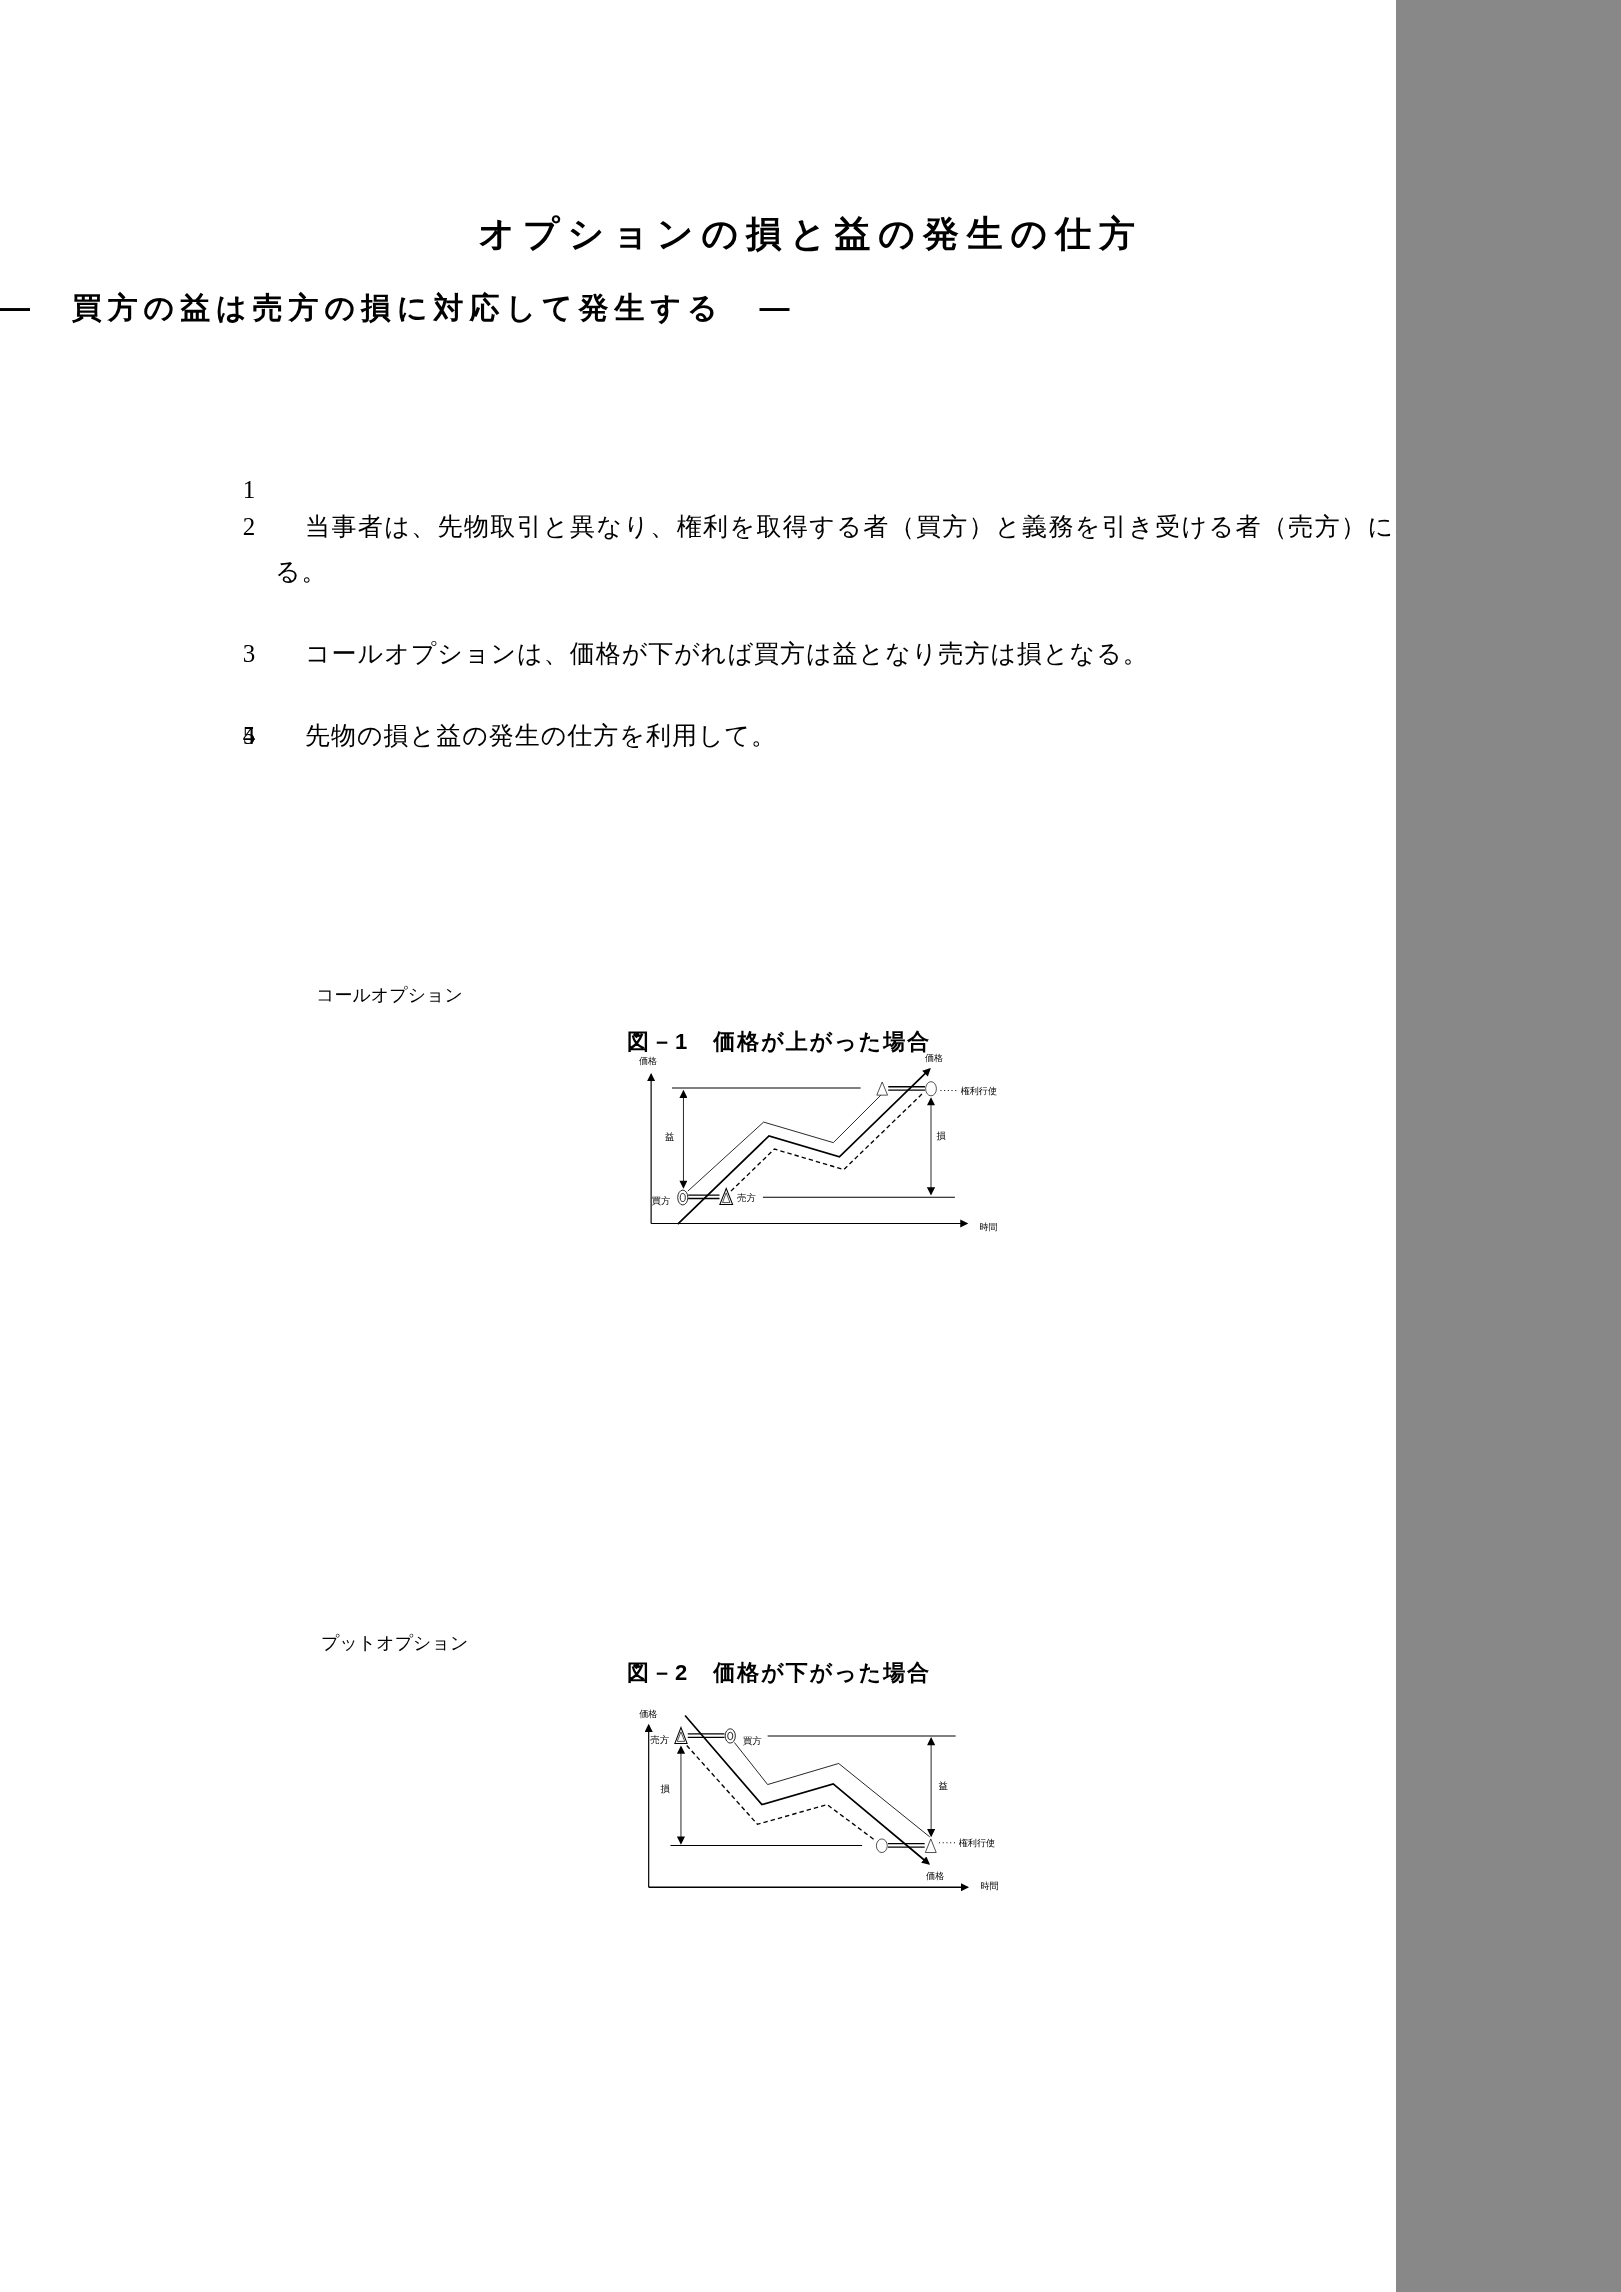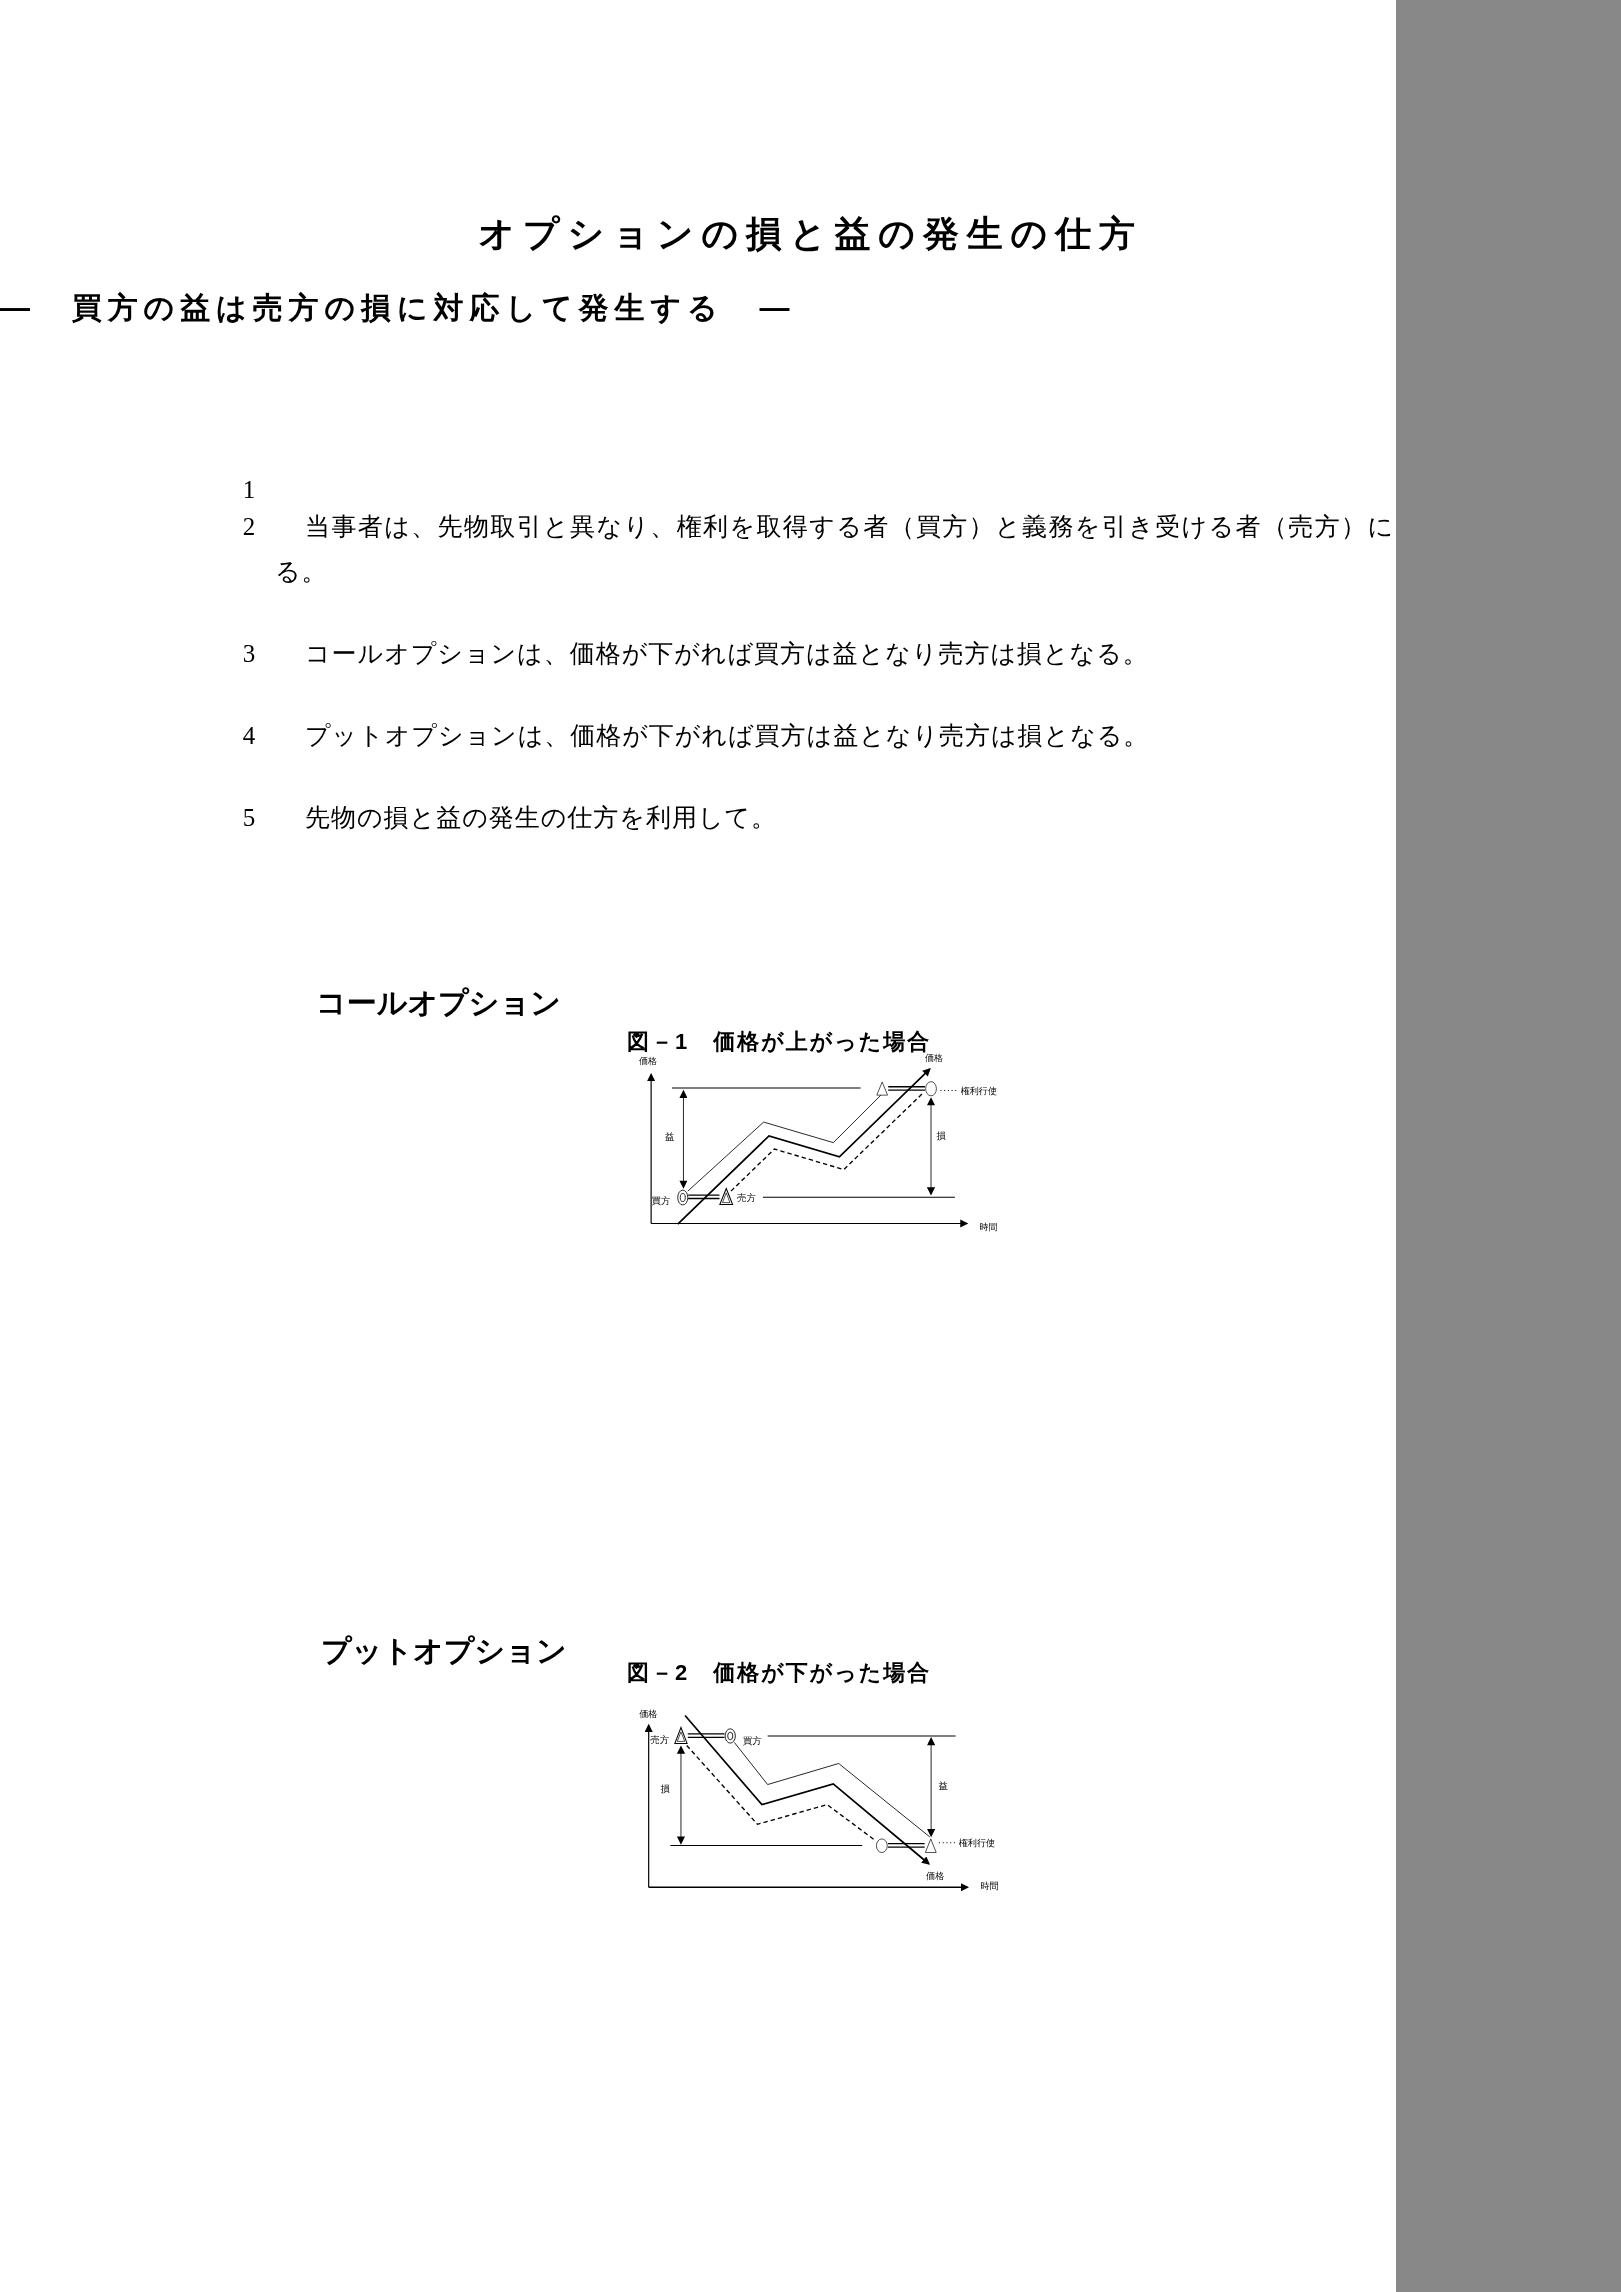--- a/index.html
+++ b/index.html
@@ -24,21 +24,21 @@
   .para{
     position:relative;padding-left:40px;text-indent:30px;
     margin:0 0 37px 0;text-align:justify;
   }
   .para .num{
     position:absolute;left:7.8px;top:0;text-indent:0;
   }
   .fig-section-label{
     position:absolute;
     font-family:"Liberation Sans","DejaVu Sans",sans-serif;
-    font-size:30px;font-weight:700;white-space:nowrap;
+    font-size:18px;font-weight:400;white-space:nowrap;
   }
   .fig-caption{
     position:absolute;
     font-family:"Liberation Sans","DejaVu Sans",sans-serif;
     font-size:22px;font-weight:700;letter-spacing:2px;white-space:nowrap;
   }
   #fig1-label{left:316px;top:983px;}
   #fig1-caption{left:627px;top:1027px;}
   #fig2-label{left:321px;top:1619px;margin-top:12px;}
   #fig2-caption{left:627px;top:1658px;}
@@ -67,21 +67,20 @@
     <div class="para">
       <span class="num">2</span>
       <span>当事者は、先物取引と異なり、権利を取得する者（買方）と義務を引き受ける者（売方）になる。</span>
     </div>
     <div class="para">
       <span class="num">3</span>
       <span>コールオプションは、価格が下がれば買方は益となり売方は損となる。</span>
     </div>
     <div class="para">
       <span class="num">4</span>
-      <span>プットオプションは、価格が下がれば買方は益となり売方は損となる。</span>
     </div>
     <div class="para">
       <span class="num">5</span>
       <span>先物の損と益の発生の仕方を利用して。</span>
     </div>
   </div>
 
   <div class="fig-section-label" id="fig1-label">コールオプション</div>
   <div class="fig-caption" id="fig1-caption">図－1　価格が上がった場合</div>
 

